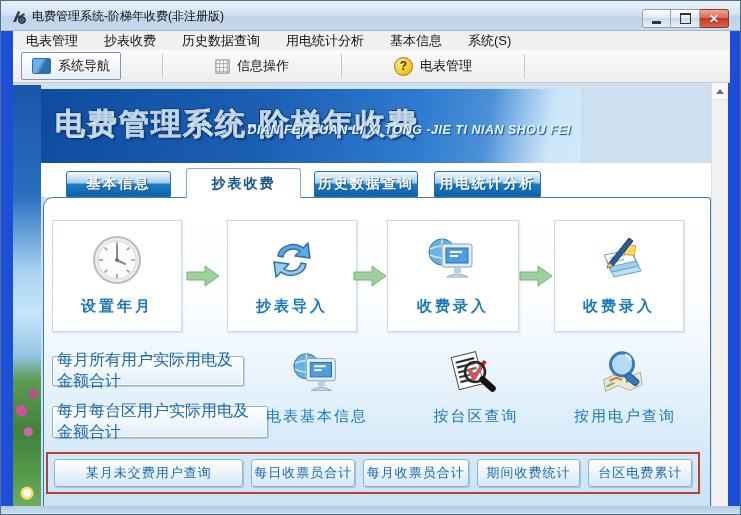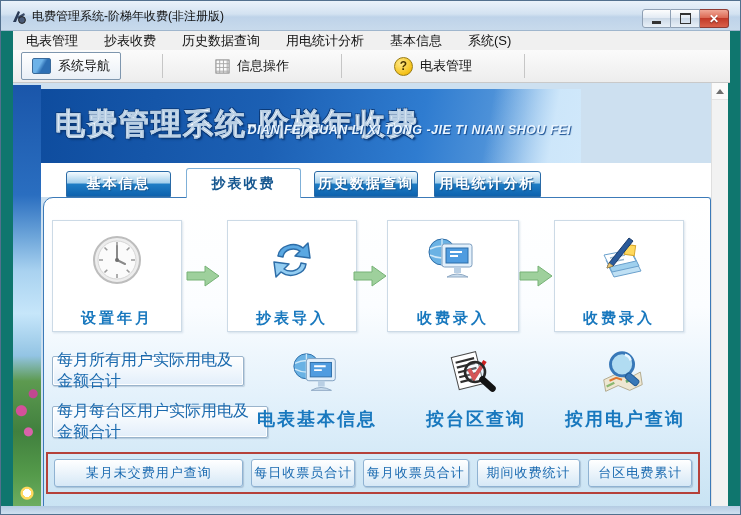--- a/index.html
+++ b/index.html
@@ -1,17 +1,17 @@
 <!DOCTYPE html>
 <html><head>
 <meta charset="utf-8">
 <style>
   html,body{margin:0;padding:0;background:#888;}
   .stage{position:relative;width:741px;height:515px;overflow:hidden;
-         font-family:"Liberation Sans",sans-serif;background:#0f766e;
+         font-family:"Liberation Sans",sans-serif;background:#1d4ed8;
          border:1px solid #52708e;box-sizing:border-box;}
   
   .titlebar{position:absolute;left:0;top:0;width:741px;height:30px;
     background:linear-gradient(#eaf2fa,#d3e2f1 45%,#bed3e9 55%,#c8daec);
     border-bottom:1px solid #9fb6cd;box-sizing:border-box;}
   .app-icon{position:absolute;left:9px;top:7px;width:17px;height:17px;}
   .win-title{position:absolute;left:31px;top:7px;font-size:12px;color:#111;}
   .winbtns{position:absolute;right:13px;top:8px;display:flex;}
   .winbtn{width:29px;height:19px;border:1px solid #8fa0b4;box-sizing:border-box;
     background:linear-gradient(#fdfdfd,#e3ebf4 45%,#ccd9e7 50%,#e8f0f8);
@@ -67,31 +67,31 @@
   .tab.active{top:85px;height:30px;background:#fff;color:#15568f;text-shadow:none;
     border:1px solid #7fb0d8;border-bottom:none;z-index:3;}
   .panel{position:absolute;left:30px;top:114px;width:668px;height:311px;box-sizing:border-box;
     border:1px solid #3c7ab8;border-radius:10px 3px 0 0;
     background:linear-gradient(#ffffff 0%,#fbfdff 35%,#ddeefa 72%,#c9e3f3 100%);}
   
   .card{position:absolute;top:22px;width:128px;height:110px;background:#fff;
     border:1px solid #ccdae6;box-shadow:1px 1px 2px rgba(120,150,180,.25);
     display:flex;flex-direction:column;align-items:center;justify-content:flex-start;cursor:pointer;}
   .card .ic{margin-top:10px;height:58px;display:flex;align-items:center;}
-  .card-label{font-size:15px;font-weight:bold;color:#1878be;letter-spacing:3px;margin-top:20px;}
+  .card-label{font-size:15px;font-weight:bold;color:#1878be;letter-spacing:3px;margin-top:8px;}
   .flow-arrow{position:absolute;top:66px;width:34px;height:24px;}
   
   .sumbtn{position:absolute;left:8px;height:30px;box-sizing:border-box;cursor:pointer;
     border:1px solid #9ab4cc;border-radius:2px;box-shadow:inset 0 0 0 1px #fff,1px 1px 1px rgba(100,130,160,.3);
     background:linear-gradient(#ffffff,#e2eefa);color:#1b6aae;font-size:16px;
     display:flex;align-items:center;justify-content:center;padding:0 4px;}
   
   .shortcut-ic{position:absolute;cursor:pointer;}
   .shortcut-label{position:absolute;top:209px;width:130px;text-align:center;cursor:pointer;
-    font-size:18px;font-weight:bold;color:#1878be;letter-spacing:2px;}
+    font-size:15px;font-weight:normal;color:#1878be;letter-spacing:2px;}
   
   .report-group{position:absolute;left:2px;top:254px;width:654px;height:42px;box-sizing:border-box;
     border:2px solid #b5413a;display:flex;align-items:center;gap:8px;padding:0 6px;}
   .repbtn{height:28px;box-sizing:border-box;cursor:pointer;border:1px solid #8fb2d2;border-radius:3px;
     background:linear-gradient(#ffffff,#d6e8f6);box-shadow:1px 1px 1px rgba(100,130,160,.35);
     color:#1a6ab0;font-size:13px;display:flex;align-items:center;justify-content:center;letter-spacing:1px;}
   
   .scrollbar{position:absolute;right:12px;top:82px;width:17px;height:425px;
     background:#f2f2f2;border-left:1px solid #dfdfdf;box-sizing:border-box;}
   .scroll-up{width:100%;height:17px;background:#fafafa;border-bottom:1px solid #e4e4e4;

